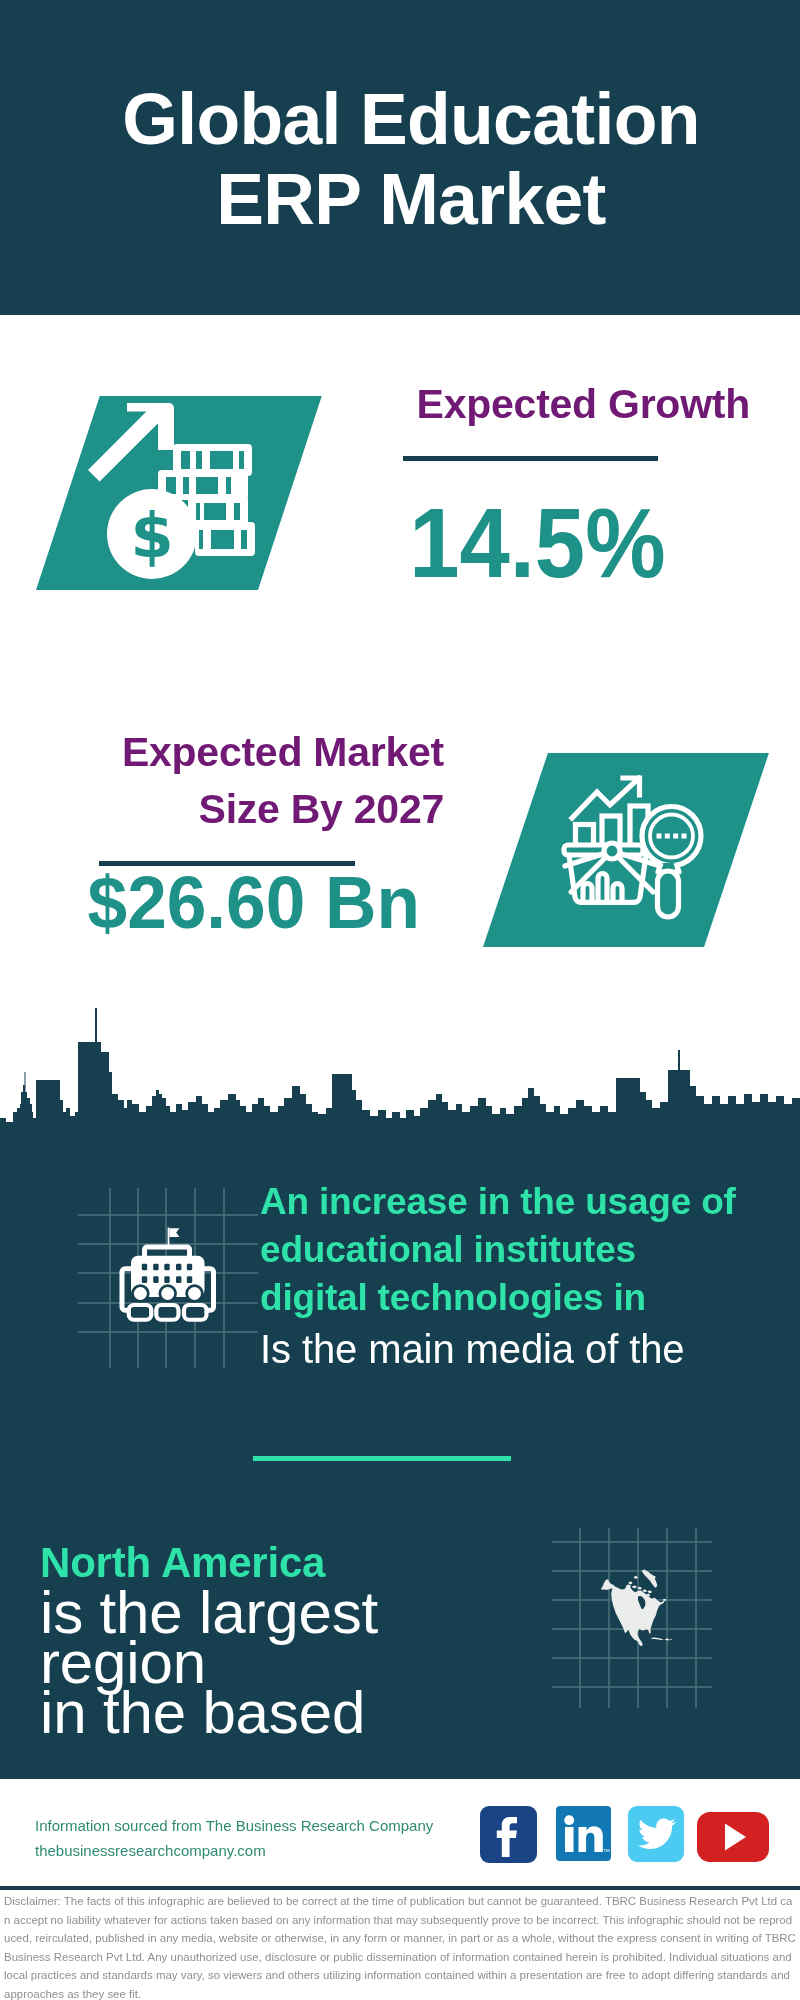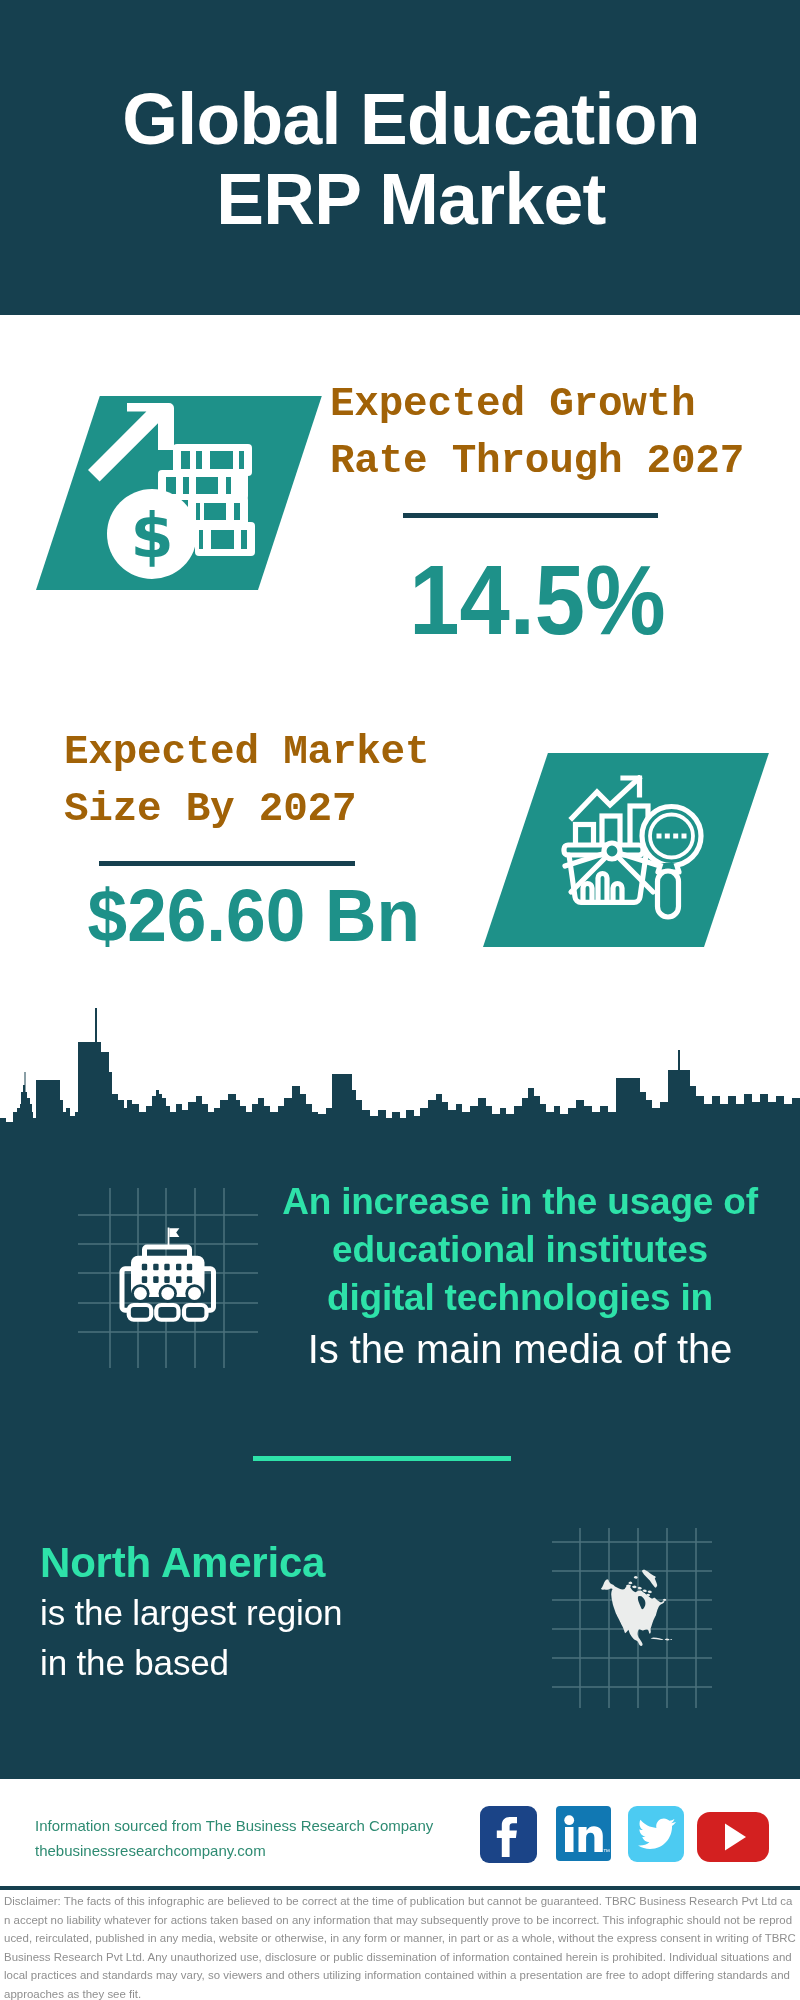--- a/index.html
+++ b/index.html
@@ -9,39 +9,39 @@
 
   
   .header { position:absolute; left:0; top:0; width:800px; height:315px; background:#16404f; }
   .header-title { position:absolute; left:11px; top:0; width:800px; text-align:center;
     color:#ffffff; font-size:71.5px; font-weight:bold; line-height:80px; letter-spacing:-0.65px; }
   .header-title .l1 { display:block; margin-top:79px; }
   .header-title .l2 { display:block; }
 
   
   .stat { position:absolute; }
-  .stat-label { color:#a16207; font-size:41px; font-weight:bold; line-height:57px; text-align:left; letter-spacing:-0.25px;font-family:Liberation Mono, monospace; }
+  .stat-label { color:#701a75; font-size:41px; font-weight:bold; line-height:57px; text-align:right; letter-spacing:-0.25px; }
   .stat-rule { height:5px; background:#16404f; margin:0 auto; }
   .stat-value { color:#1e9189; font-weight:bold; line-height:1; text-align:center; white-space:nowrap; }
   .stat-value span { display:inline-block; transform-origin:center; }
 
   .para { position:absolute; background:#1e9189; }
 
   
   .dark-panel { position:absolute; left:0; top:1140px; width:800px; height:639px; background:#16404f; }
   .skyline { position:absolute; left:0; top:1000px; width:800px; height:150px; }
 
-  .driver-text { position:absolute; text-align:center; }
+  .driver-text { position:absolute; }
   .driver-hi { color:#2ee2a9; font-size:37px; font-weight:bold; line-height:48px; display:block; letter-spacing:-0.2px; }
   .driver-rest { color:#ffffff; font-size:40px; font-weight:normal; line-height:48px; display:block; letter-spacing:-0.1px; }
   .mint-rule { position:absolute; height:4px; background:#2ee2a9; }
 
   .region-text { position:absolute; }
   .region-hi { color:#2ee2a9; font-size:42px; font-weight:bold; line-height:50px; display:block; letter-spacing:-0.2px; }
-  .region-rest { color:#ffffff; font-size:35px; font-weight:normal; line-height:50px; display:block; letter-spacing:-0.15px; }
+  .region-rest { color:#ffffff; font-size:60px; font-weight:normal; line-height:50px; display:block; letter-spacing:-0.15px; }
 
   
   .footer-band { position:absolute; left:0; top:1779px; width:800px; height:99px; background:#ffffff; }
   .footer-src { position:absolute; color:#2e8b72; font-size:15px; line-height:25px; }
   .social-ic { position:absolute; display:block; overflow:hidden; }
   .disclaimer { position:absolute; left:4px; top:1892px; width:792px; color:#8f8f8f;
     font-size:11.45px; line-height:18.5px; text-align:left; word-break:break-all; letter-spacing:0.02px; }
   .dis-rule { position:absolute; left:0; top:1886px; width:800px; height:4px; background:#16404f; }
 </style>
 </head>
@@ -90,21 +90,20 @@
       </g>
     </g>
     <g>
       <circle cx="64" cy="138" r="45" fill="#ffffff"></circle>
       <text x="64" y="139" fill="#1e9189" font-family="DejaVu Sans, sans-serif" font-size="62" font-weight="bold" text-anchor="middle" dominant-baseline="central">$</text>
     </g>
   </svg>
   <div class="stat" style="left:330px; top:376px; width:420px;">
     <div class="stat-label">
       <span>Expected Growth</span><br>
-      <span>Rate Through 2027</span>
     </div>
     <div class="stat-rule" style="width:255px; height:5px; margin-top:23px; margin-left:73px;"></div>
     <div class="stat-value" style="margin-top:32px; font-size:99px; margin-left:-5px;"><span style="transform:scaleX(0.913);">14.5%</span></div>
   </div>
 
   <div class="para" style="left:483px; top:753px; width:221px; height:194px; transform:skewX(-18.5deg); transform-origin:bottom left;"></div>
   <svg viewBox="0 0 150 145" style="position:absolute; left:560px; top:775px; width:150px; height:145px;">
     <g fill="none" stroke="#ffffff" stroke-width="5.2" stroke-linecap="square" stroke-linejoin="miter">
       <path d="M12.0 43.0 L37.0 17.0 L50.0 30.0 L79.0 3.0"></path>
       <path d="M63.0 3.0 H79.5 V20.0"></path>
@@ -137,21 +136,21 @@
       <path d="M101.0 88.0 l-3 9 h21 l-3 -9" fill="#1e9189" stroke="#ffffff" stroke-width="5.2" stroke-linejoin="round"></path>
       <rect x="97.5" y="96.0" width="21" height="46" rx="10.5" fill="#1e9189" stroke="#ffffff" stroke-width="5.2"></rect>
     </g>
   </svg>
   <div class="stat" style="left:64px; top:724px; width:380px;">
     <div class="stat-label">
       <span>Expected Market</span><br>
       <span>Size By 2027</span>
     </div>
     <div class="stat-rule" style="width:256px; height:5px; margin-top:23px; margin-left:35px;"></div>
-    <div class="stat-value" style="margin-top:13px; font-size:74px;"><span style="transform:scaleX(0.962);">$26.60 Bn</span></div>
+    <div class="stat-value" style="font-size:74px;"><span style="transform:scaleX(0.962);">$26.60 Bn</span></div>
   </div>
 
   <div class="dark-panel"></div>
   <svg class="skyline" viewBox="0 0 800 150" preserveAspectRatio="none" style="position:absolute; left:0; top:1000px; width:800px; height:150px;">
     <path d="M0 145 V118 H6 V145 Z M6 145 V122 H13 V145 Z M13 145 V112 H17 V145 Z M17 145 V108 H21 V145 Z M21 145 V100 H23 V145 Z M23 145 V85 H25 V145 Z M21 145 V92 H27 V145 Z M24.5 145 V72 H25.5 V145 Z M22 145 V98 H30 V145 Z M20 145 V104 H32 V145 Z M18 145 V112 H33 V145 Z M33 145 V118 H36 V145 Z M36 145 V80 H60 V145 Z M60 145 V100 H63 V145 Z M63 145 V112 H66 V145 Z M66 145 V108 H70 V145 Z M70 145 V116 H75 V145 Z M75 145 V112 H78 V145 Z M78 145 V42 H101 V145 Z M95 145 V8 H97 V145 Z M101 145 V52 H109 V145 Z M109 145 V72 H112 V145 Z M112 145 V94 H118 V145 Z M118 145 V100 H124 V145 Z M124 145 V108 H127 V145 Z M127 145 V100 H132 V145 Z M132 145 V104 H139 V145 Z M139 145 V112 H146 V145 Z M146 145 V106 H152 V145 Z M152 145 V96 H156 V145 Z M156 145 V90 H159 V145 Z M159 145 V94 H162 V145 Z M162 145 V98 H166 V145 Z M166 145 V106 H170 V145 Z M170 145 V112 H176 V145 Z M176 145 V104 H182 V145 Z M182 145 V110 H188 V145 Z M188 145 V102 H196 V145 Z M196 145 V96 H202 V145 Z M202 145 V104 H208 V145 Z M208 145 V112 H214 V145 Z M214 145 V108 H220 V145 Z M220 145 V100 H228 V145 Z M228 145 V94 H236 V145 Z M236 145 V100 H240 V145 Z M240 145 V106 H246 V145 Z M246 145 V112 H252 V145 Z M252 145 V104 H258 V145 Z M258 145 V98 H264 V145 Z M264 145 V106 H270 V145 Z M270 145 V112 H278 V145 Z M278 145 V106 H284 V145 Z M284 145 V98 H292 V145 Z M292 145 V86 H300 V145 Z M300 145 V94 H306 V145 Z M306 145 V104 H312 V145 Z M312 145 V112 H318 V145 Z M318 145 V114 H326 V145 Z M326 145 V108 H332 V145 Z M332 145 V74 H352 V145 Z M352 145 V90 H356 V145 Z M356 145 V100 H362 V145 Z M362 145 V110 H370 V145 Z M370 145 V116 H378 V145 Z M378 145 V110 H386 V145 Z M386 145 V118 H392 V145 Z M392 145 V112 H400 V145 Z M400 145 V118 H406 V145 Z M406 145 V110 H414 V145 Z M414 145 V116 H420 V145 Z M420 145 V108 H428 V145 Z M428 145 V100 H436 V145 Z M436 145 V94 H442 V145 Z M442 145 V102 H448 V145 Z M448 145 V110 H456 V145 Z M456 145 V104 H462 V145 Z M462 145 V112 H470 V145 Z M470 145 V106 H478 V145 Z M478 145 V98 H486 V145 Z M486 145 V106 H492 V145 Z M492 145 V114 H500 V145 Z M500 145 V108 H506 V145 Z M506 145 V114 H514 V145 Z M514 145 V106 H522 V145 Z M522 145 V98 H528 V145 Z M528 145 V88 H534 V145 Z M534 145 V96 H540 V145 Z M540 145 V104 H546 V145 Z M546 145 V112 H554 V145 Z M554 145 V106 H560 V145 Z M560 145 V114 H568 V145 Z M568 145 V108 H576 V145 Z M576 145 V100 H584 V145 Z M584 145 V106 H592 V145 Z M592 145 V112 H600 V145 Z M600 145 V106 H608 V145 Z M608 145 V112 H616 V145 Z M616 145 V78 H640 V145 Z M640 145 V92 H646 V145 Z M646 145 V100 H652 V145 Z M652 145 V108 H660 V145 Z M660 145 V102 H668 V145 Z M668 145 V70 H690 V145 Z M678 145 V50 H680 V145 Z M690 145 V86 H696 V145 Z M696 145 V96 H704 V145 Z M704 145 V104 H712 V145 Z M712 145 V96 H720 V145 Z M720 145 V104 H728 V145 Z M728 145 V96 H736 V145 Z M736 145 V104 H744 V145 Z M744 145 V94 H752 V145 Z M752 145 V102 H760 V145 Z M760 145 V94 H768 V145 Z M768 145 V102 H776 V145 Z M776 145 V96 H784 V145 Z M784 145 V104 H792 V145 Z M792 145 V98 H800 V145 Z" fill="#16404f"></path>
   </svg>
 
   <svg viewBox="0 0 180 180" style="position:absolute; left:78px; top:1188px; width:180px; height:180px;">
     <g stroke="#4c717d" stroke-width="1.5" fill="none">
       <path d="M32 0 V180 M60 0 V180 M88 0 V180 M117 0 V180 M146 0 V180"></path>

